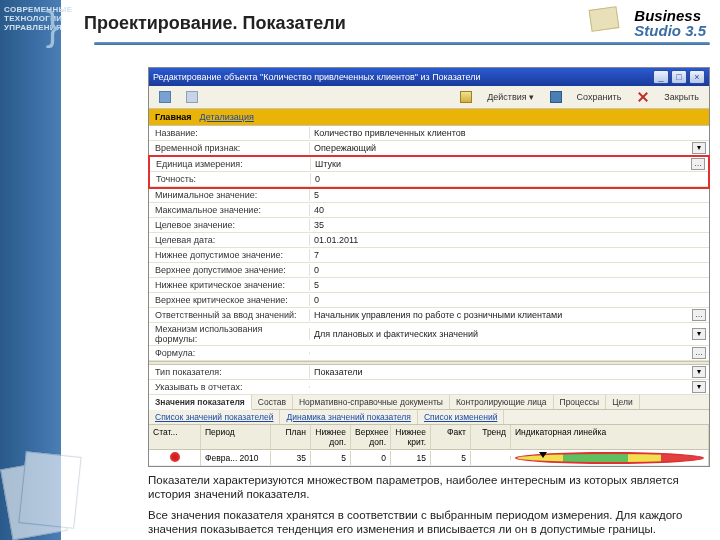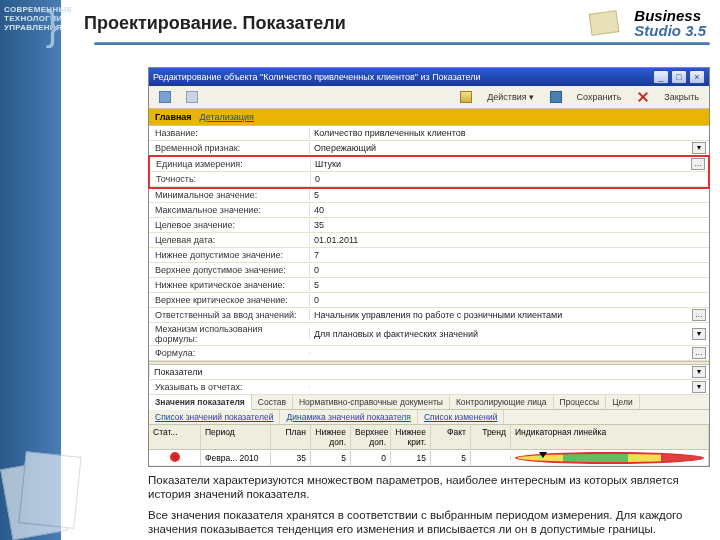--- a/index.html
+++ b/index.html
@@ -24,21 +24,21 @@
   }
   .slide {
     position: absolute; left: 84px; top: 0; right: 0; bottom: 0;
     background: #fff;
   }
   .title-row {
     display: flex; align-items: center; justify-content: space-between;
     padding: 8px 14px 4px 0;
   }
   .title-row h1 { font-size: 18px; font-weight: bold; color: #222; }
-  .bs-logo { display: flex; align-items: center; gap: 16px; }
+  .bs-logo { display: flex; gap: 16px; }
   .bs-logo .icon {
     width: 28px; height: 22px; background: #e8e0b8; border: 1px solid #c7bb80;
     transform: rotate(-8deg); position: relative;
   }
   .bs-logo .txt { line-height: 1; }
   .bs-logo .b1 { font-size: 15px; font-weight: bold; font-style: italic; color: #000; }
   .bs-logo .b2 { font-size: 15px; font-weight: bold; font-style: italic; color: #3a6ea5; }
 
   .hr { height: 3px; background: linear-gradient(#6a9ac8,#3a6ea5); margin: 0 10px 6px 10px; border-radius: 2px; }
 
@@ -275,20 +275,21 @@
       <div class="row">
           <div class="lbl">Формула:</div>
           <div class="val"></div>
           <div class="btn-ell">…</div>
         </div>
     </div>
 
     <div class="sect-gap"></div>
     <div class="form">
       <div class="row">
+          <div class="lbl">Тип показателя:</div>
           <div class="val">Показатели</div>
           <div class="btn-ell">▾</div>
         </div>
       <div class="row">
           <div class="lbl">Указывать в отчетах:</div>
           <div class="val"></div>
           <div class="btn-ell">▾</div>
         </div>
     </div>
 

